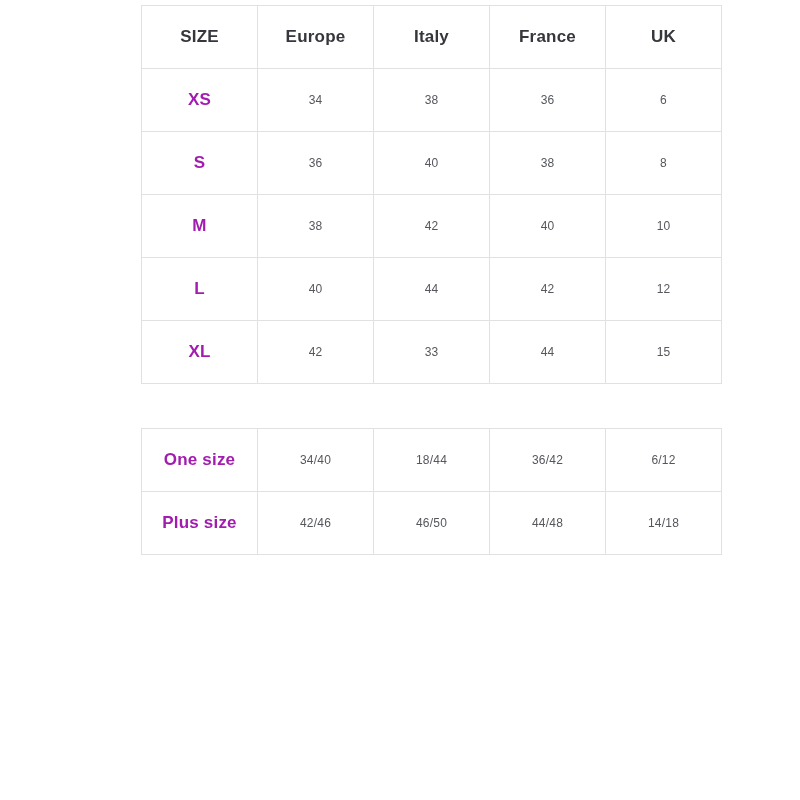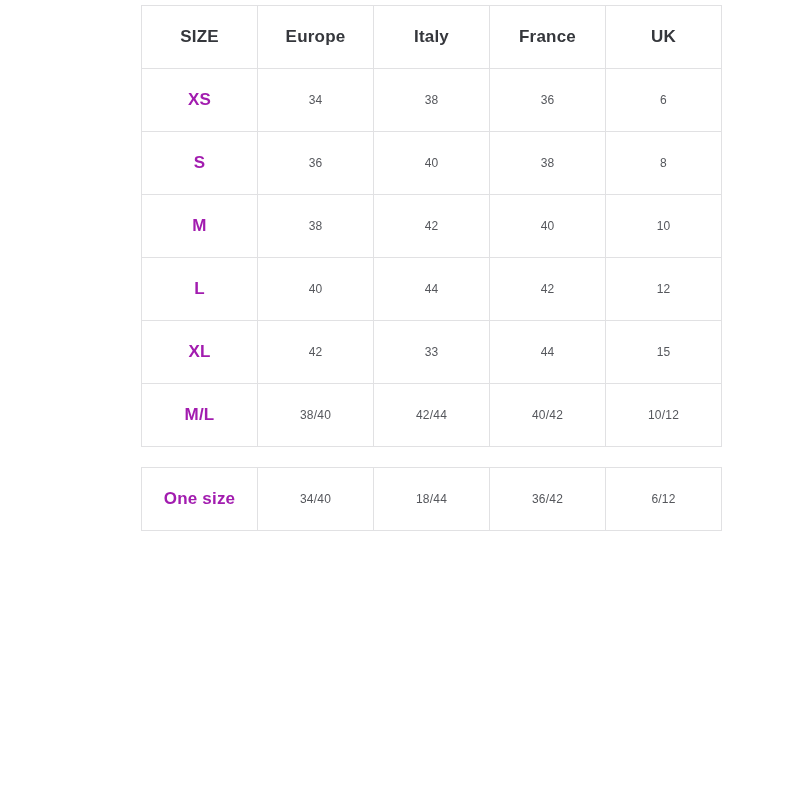--- a/index.html
+++ b/index.html
@@ -47,21 +47,21 @@
     color: #a21caf;
     letter-spacing: 0.2px;
   }
   td.value-cell {
     font-size: 12px;
     font-weight: 400;
     color: #55575c;
     letter-spacing: 0.2px;
   }
   #secondary-table {
-    margin-top: 20px;
+    margin-top: 44px;
   }
 </style>
 </head>
 <body>
 
 <div class="chart-wrap">
 
   <table id="main-table">
     <thead>
       <tr id="header-row">
@@ -101,35 +101,35 @@
           <td class="value-cell">42</td>
           <td class="value-cell">12</td>
         </tr>
         <tr>
           <td class="label-cell">XL</td>
           <td class="value-cell">42</td>
           <td class="value-cell">33</td>
           <td class="value-cell">44</td>
           <td class="value-cell">15</td>
         </tr>
-        <tr>
-          <td class="label-cell">M/L</td>
-          <td class="value-cell">38/40</td>
-          <td class="value-cell">42/44</td>
-          <td class="value-cell">40/42</td>
-          <td class="value-cell">10/12</td>
-        </tr>
       </tbody>
   </table>
 
   <table id="secondary-table">
     <tbody id="secondary-tbody">
         <tr>
           <td class="label-cell">One size</td>
           <td class="value-cell">34/40</td>
           <td class="value-cell">18/44</td>
           <td class="value-cell">36/42</td>
           <td class="value-cell">6/12</td>
         </tr>
+        <tr>
+          <td class="label-cell">Plus size</td>
+          <td class="value-cell">42/46</td>
+          <td class="value-cell">46/50</td>
+          <td class="value-cell">44/48</td>
+          <td class="value-cell">14/18</td>
+        </tr>
       </tbody>
   </table>
 
 </div>
 
 </body></html>

